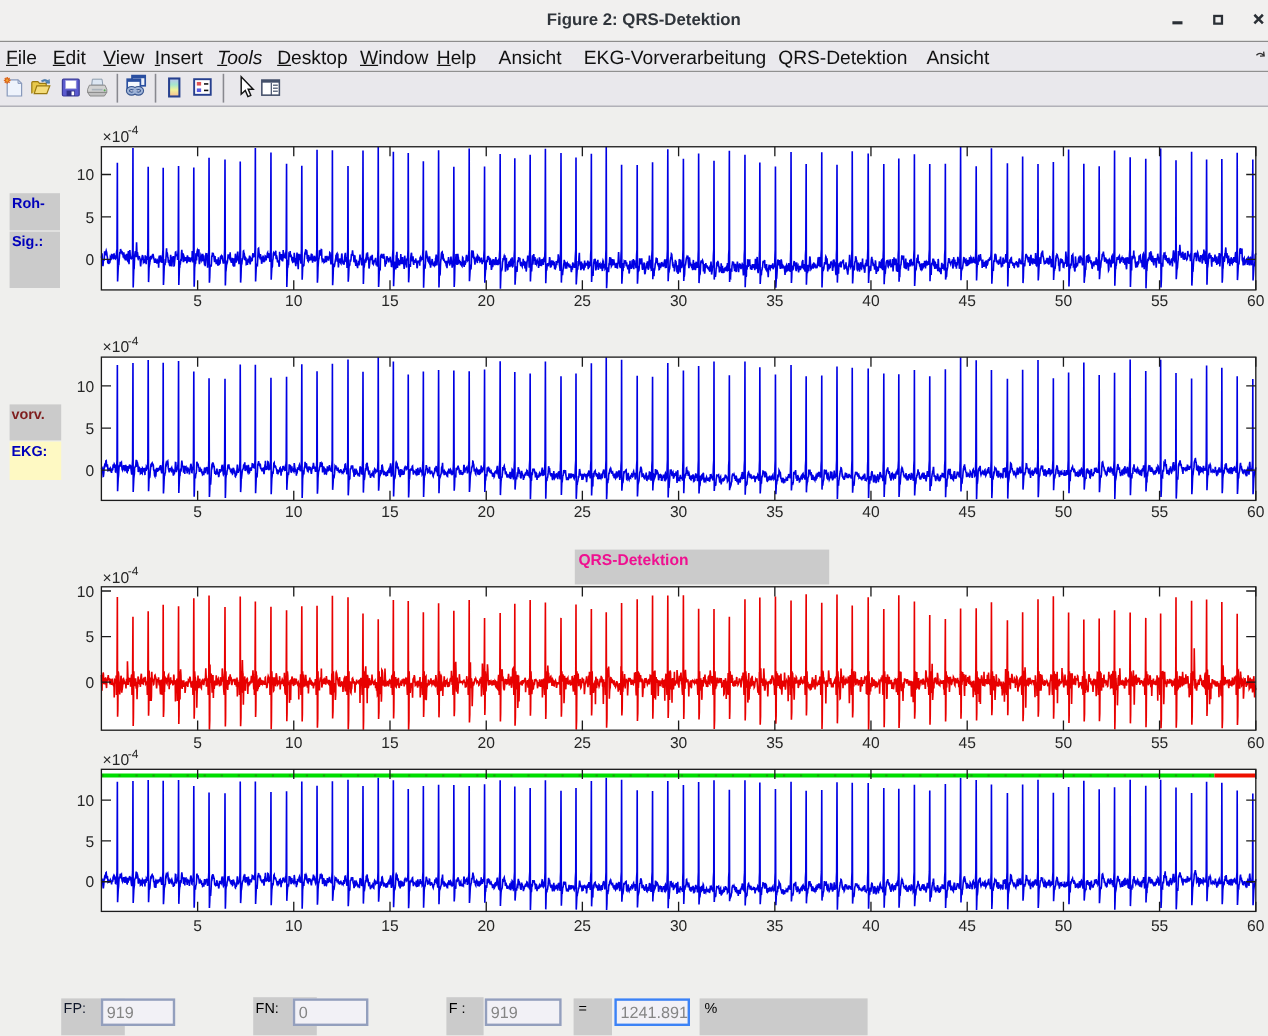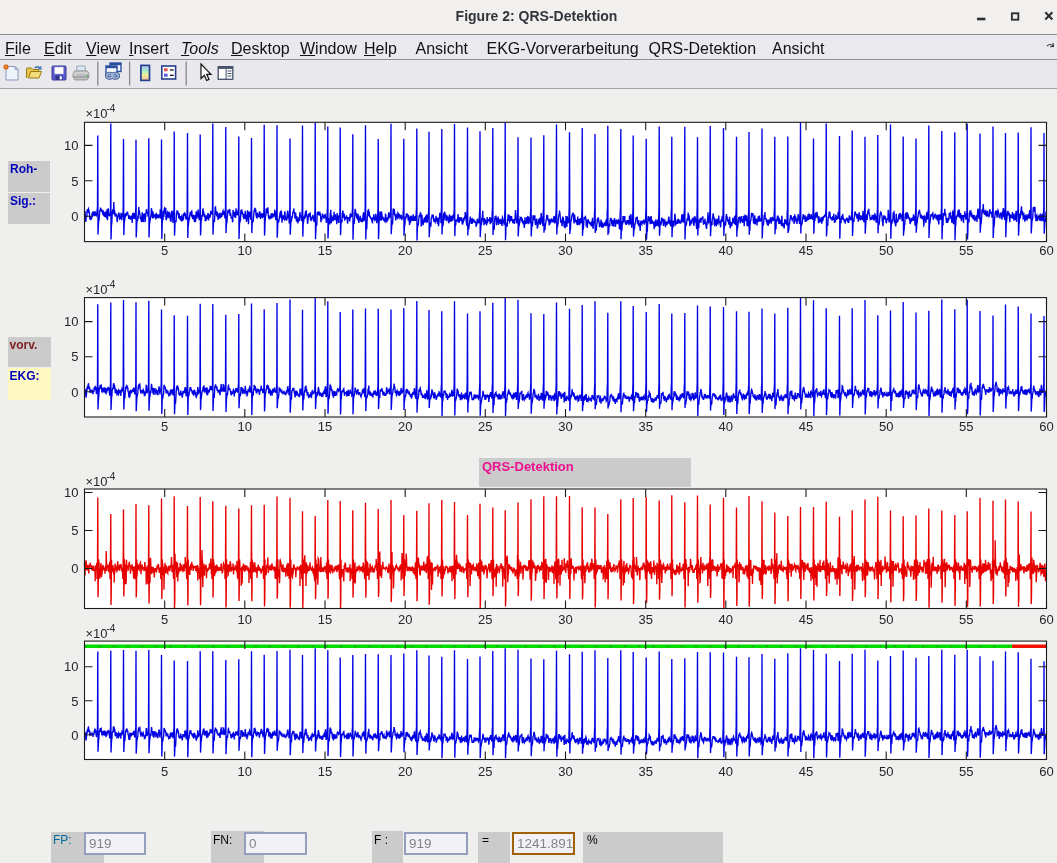--- a/index.html
+++ b/index.html
@@ -198,25 +198,25 @@
     <line x1="129.6" y1="61.5" x2="129.6" y2="85.5" stroke="#88888f" stroke-width="1.3"></line>
     <line x1="186.2" y1="61.5" x2="186.2" y2="85.5" stroke="#88888f" stroke-width="1.3"></line>
     <path d="M1047 46 q3 -3 6 0 M1053 43 l0.5 3.5 l-3.5 0.3" stroke="#333" stroke-width="1.1" fill="none"></path>
   </svg>
 <svg width="100" height="28" style="position:absolute;left:957px;top:0;">
 <rect x="20" y="17.7" width="8.4" height="2.6" fill="#2b3036"></rect>
 <rect x="54.9" y="13.3" width="6.4" height="6.4" fill="none" stroke="#2b3036" stroke-width="1.9"></rect>
 <path d="M88.3 12.3 L95.4 19.4 M95.4 12.3 L88.3 19.4" stroke="#2b3036" stroke-width="2.1"></path>
 </svg>
 <div style="position:absolute;left:8px;top:161px;width:42px;height:31px;background:#cbcbcb;color:#0000bb;font-size:12px;font-weight:bold;padding:1px 0 0 2px;box-sizing:border-box;">Roh-</div>
-<div style="position:absolute;left:8px;top:192.5px;width:42px;height:31px;background:#cbcbcb;color:#0000bb;font-size:12px;font-weight:bold;padding:1px 4px 0 2px;box-sizing:border-box;">Sig.:</div>
+<div style="position:absolute;left:8px;top:192.5px;width:42px;height:47px;background:#cbcbcb;color:#0000bb;font-size:12px;font-weight:bold;padding:1px 4px 0 2px;box-sizing:border-box;">Sig.:</div>
 <div style="position:absolute;left:7.5px;top:337px;width:43px;height:30px;background:#cbcbcb;color:#7f1d1d;font-size:12px;font-weight:bold;padding:1px 0 0 2px;box-sizing:border-box;">vorv.</div>
 <div style="position:absolute;left:7.5px;top:368px;width:43px;height:32px;background:#fef9c3;color:#0000bb;font-size:12px;font-weight:bold;padding:1px 0 0 2px;box-sizing:border-box;">EKG:</div>
 <div style="position:absolute;left:479px;top:458px;width:212px;height:29px;background:#cbcbcb;color:#ef1090;font-size:13px;font-weight:bold;padding:1px 0 0 3px;box-sizing:border-box;">QRS-Detektion</div>
-<div style="position:absolute;left:51px;top:832px;width:53px;height:31px;background:#cbcbcb;color:#0369a1;font-size:12px;font-weight:normal;padding:1px 0 0 2px;box-sizing:border-box;">FP:</div>
+<div style="position:absolute;left:51px;top:832px;width:53px;height:31px;background:#cbcbcb;color:#0f172a;font-size:12px;font-weight:normal;padding:1px 0 0 2px;box-sizing:border-box;">FP:</div>
 <div style="position:absolute;left:84px;top:832px;width:62px;height:23px;background:#f2f1f6;border:2px solid #939fbd;box-sizing:border-box;color:#858585;font-size:13.5px;padding:2px 0 0 3px;">919</div>
 <div style="position:absolute;left:211px;top:831px;width:53px;height:32px;background:#cbcbcb;color:#000;font-size:12px;font-weight:normal;padding:2px 0 0 2px;box-sizing:border-box;">FN:</div>
 <div style="position:absolute;left:244px;top:832px;width:63px;height:23px;background:#f2f1f6;border:2px solid #939fbd;box-sizing:border-box;color:#858585;font-size:13.5px;padding:2px 0 0 3px;">0</div>
 <div style="position:absolute;left:372px;top:831px;width:31px;height:32px;background:#cbcbcb;color:#000;font-size:12px;font-weight:normal;padding:2px 0 0 2px;box-sizing:border-box;">F :</div>
 <div style="position:absolute;left:404px;top:832px;width:64px;height:23px;background:#f2f1f6;border:2px solid #939fbd;box-sizing:border-box;color:#858585;font-size:13.5px;padding:2px 0 0 3px;">919</div>
 <div style="position:absolute;left:478px;top:832px;width:32px;height:31px;background:#cbcbcb;color:#000;font-size:12px;font-weight:normal;padding:1px 0 0 4px;box-sizing:border-box;">=</div>
-<div style="position:absolute;left:512px;top:832px;width:63px;height:23px;background:#f2f1f6;border:2px solid #a16207;box-sizing:border-box;color:#858585;font-size:13.5px;padding:2px 0 0 3px;">1241.891</div>
+<div style="position:absolute;left:512px;top:832px;width:63px;height:23px;background:#f2f1f6;border:2px solid #3b82f6;box-sizing:border-box;color:#858585;font-size:13.5px;padding:2px 0 0 3px;">1241.891</div>
 <div style="position:absolute;left:583px;top:832px;width:140px;height:31px;background:#cbcbcb;color:#000;font-size:12px;font-weight:normal;padding:1px 0 0 4px;box-sizing:border-box;">%</div>
 
 </body></html>

